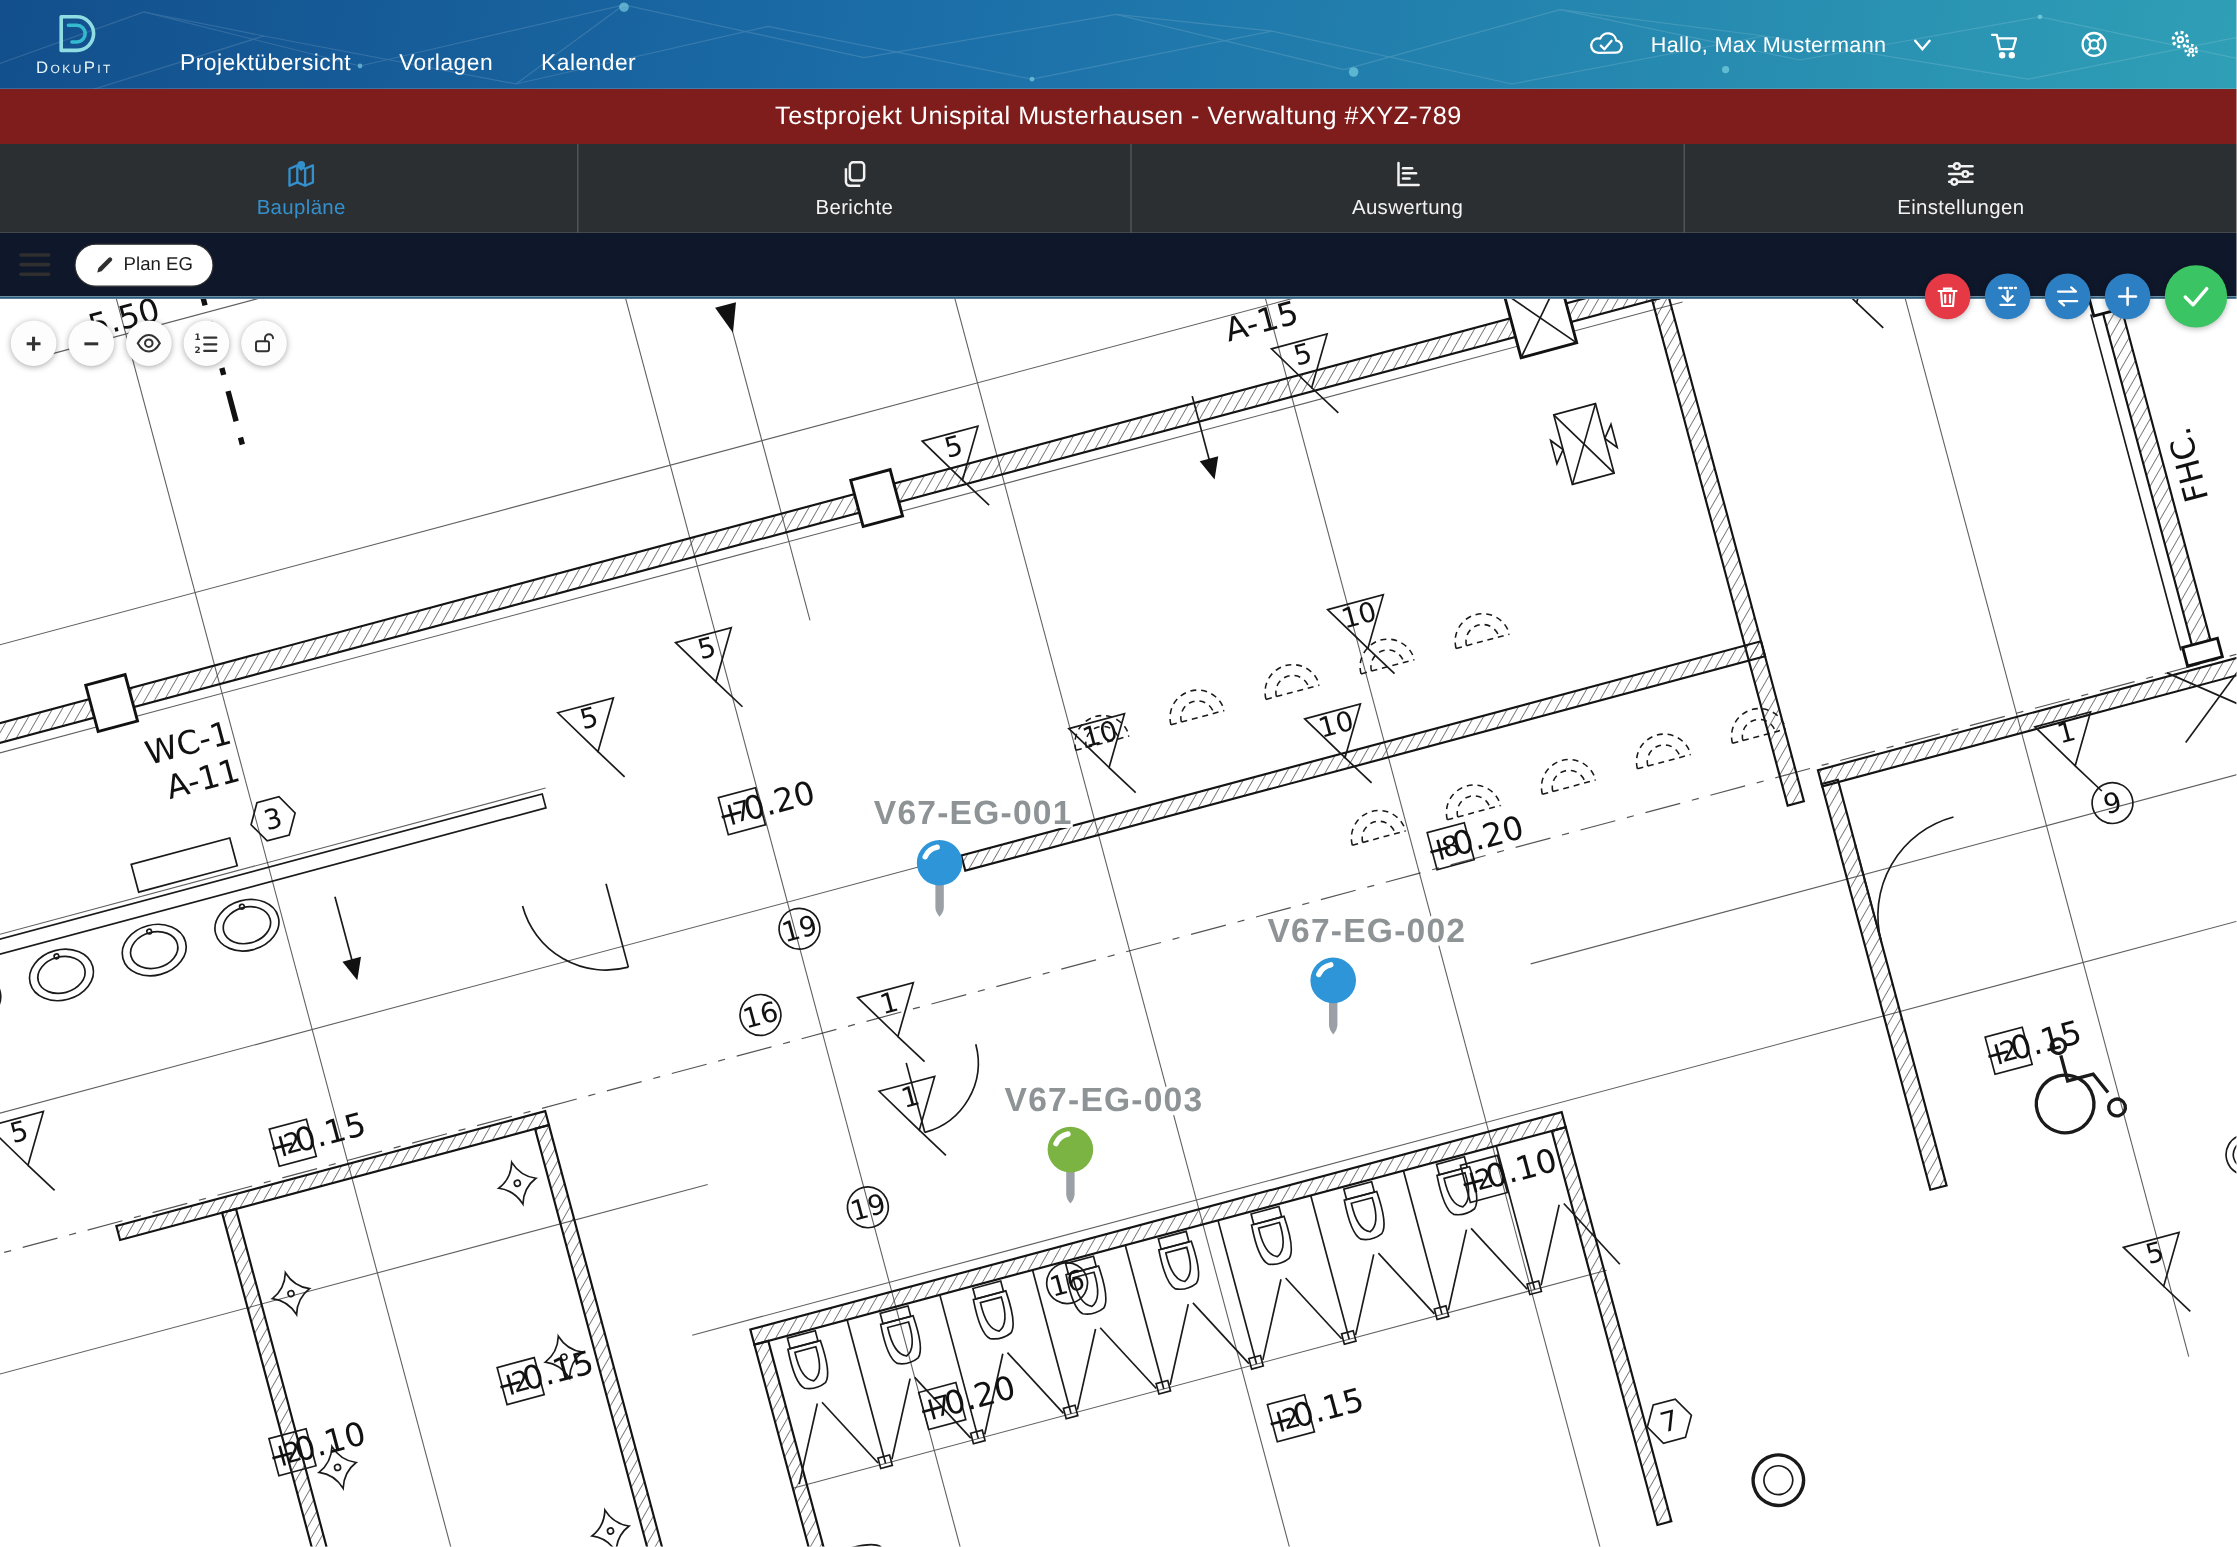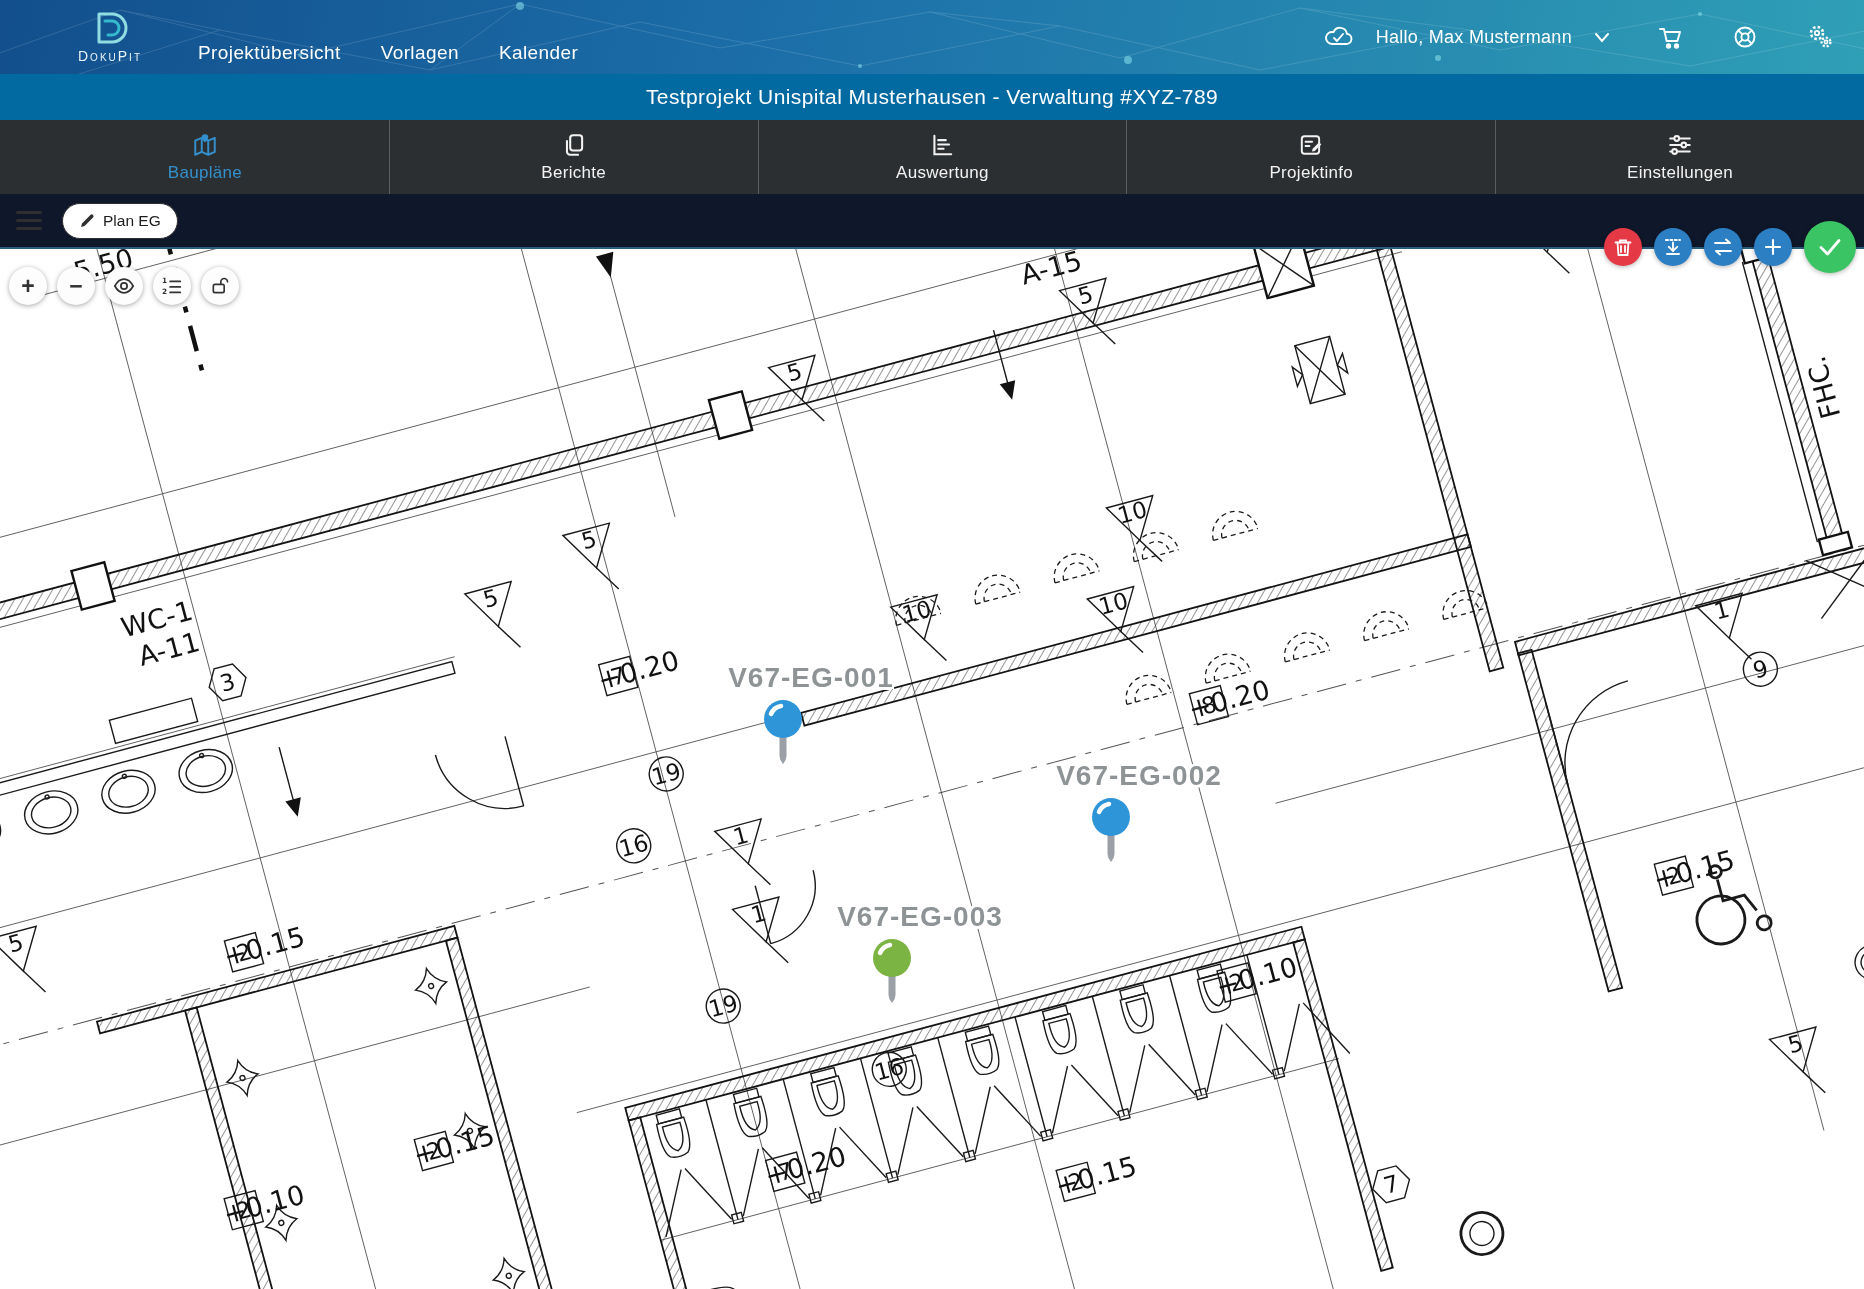--- a/index.html
+++ b/index.html
@@ -2,31 +2,31 @@
 <html><head>
 <meta charset="utf-8">
 <style>
   html,body{margin:0;padding:0;background:#fff;font-family:"Liberation Sans",sans-serif;}
   #app{position:relative;width:1864px;height:1289px;overflow:hidden;background:#fff;}
 
   
   .topbar{position:relative;height:74px;background:linear-gradient(100deg,#124f8c 0%,#1b6da8 40%,#2f9fb6 100%);
     display:flex;align-items:center;padding:0 30px;box-sizing:border-box;color:#fff;overflow:hidden;}
   .topbar .net{position:absolute;inset:0;pointer-events:none;}
-  .brand{position:relative;display:flex;flex-direction:column;align-items:center;margin-left:48px;z-index:2;}
+  .brand{position:relative;display:flex;flex-direction:column;align-items:center;z-index:2;}
   .brand-name{font-variant:small-caps;letter-spacing:2px;font-size:14px;color:#eaf6f8;margin-top:1px;}
   .mainnav{display:flex;gap:40px;margin-left:56px;z-index:2;}
   .mainnav span{font-size:19px;letter-spacing:.4px;cursor:pointer;margin-top:32px;}
   .userarea{margin-left:auto;display:flex;align-items:center;gap:22px;z-index:2;}
   .userarea .greet{font-size:18px;letter-spacing:.3px;}
   .uicon{display:flex;align-items:center;justify-content:center;cursor:pointer;}
   .gap-l{margin-left:26px;}
 
   
-  .projectbar{height:46px;background:#0369a1;display:flex;align-items:center;justify-content:center;}
+  .projectbar{height:46px;background:#7f1d1d;display:flex;align-items:center;justify-content:center;}
   .projectbar .ptitle{color:#fff;font-size:21px;letter-spacing:.4px;}
   .tabbar{height:74px;background:#2c2f31;display:flex;}
   .tab{flex:1;display:flex;flex-direction:column;align-items:center;justify-content:center;gap:5px;color:#f2f2f2;cursor:pointer;position:relative;}
   .tab + .tab{border-left:1px solid #595d5f;}
   .tab .tlabel{font-size:17px;letter-spacing:.3px;}
   .tab.active{color:#3390cd;padding-left:21px;}
 
   
   .toolbar{height:53px;background:#0f172a;display:flex;align-items:center;padding:0 16px;box-sizing:border-box;gap:20px;}
   .burger{width:26px;display:flex;flex-direction:column;gap:5px;cursor:pointer;}
@@ -168,29 +168,20 @@
       <span class="tlabel">Berichte</span>
     </div>
     <div class="tab">
       <svg width="26" height="26" viewBox="0 0 24 24" fill="none" stroke="currentColor" stroke-width="1.9" stroke-linecap="round">
         <path d="M5,3.5 V20.5 H20.5"></path>
           <line x1="8.5" y1="7.5" x2="15.5" y2="7.5"></line>
           <line x1="8.5" y1="11.5" x2="18.5" y2="11.5"></line>
           <line x1="8.5" y1="15.5" x2="13.5" y2="15.5"></line>
       </svg>
       <span class="tlabel">Auswertung</span>
-    </div>
-    <div class="tab">
-      <svg width="26" height="26" viewBox="0 0 24 24" fill="none" stroke="currentColor" stroke-width="1.8" stroke-linecap="round" stroke-linejoin="round">
-        <rect x="3.5" y="4" width="16" height="16" rx="2.5"></rect>
-          <line x1="7" y1="9" x2="13" y2="9"></line>
-          <line x1="7" y1="13" x2="10.5" y2="13"></line>
-        <path d="M13.5,15.5 l6,-6 l2,2 l-6,6 l-2.6,.6 z" fill="currentColor" stroke="none"></path>
-      </svg>
-      <span class="tlabel">Projektinfo</span>
     </div>
     <div class="tab">
       <svg width="26" height="26" viewBox="0 0 24 24" fill="none" stroke="currentColor" stroke-width="1.9" stroke-linecap="round">
         <line x1="3" y1="6" x2="21" y2="6"></line>
           <circle cx="9" cy="6" r="2.2" fill="#2c2f31"></circle>
         <line x1="3" y1="12" x2="21" y2="12"></line>
           <circle cx="15.5" cy="12" r="2.2" fill="#2c2f31"></circle>
         <line x1="3" y1="18" x2="21" y2="18"></line>
           <circle cx="7" cy="18" r="2.2" fill="#2c2f31"></circle>
       </svg>

